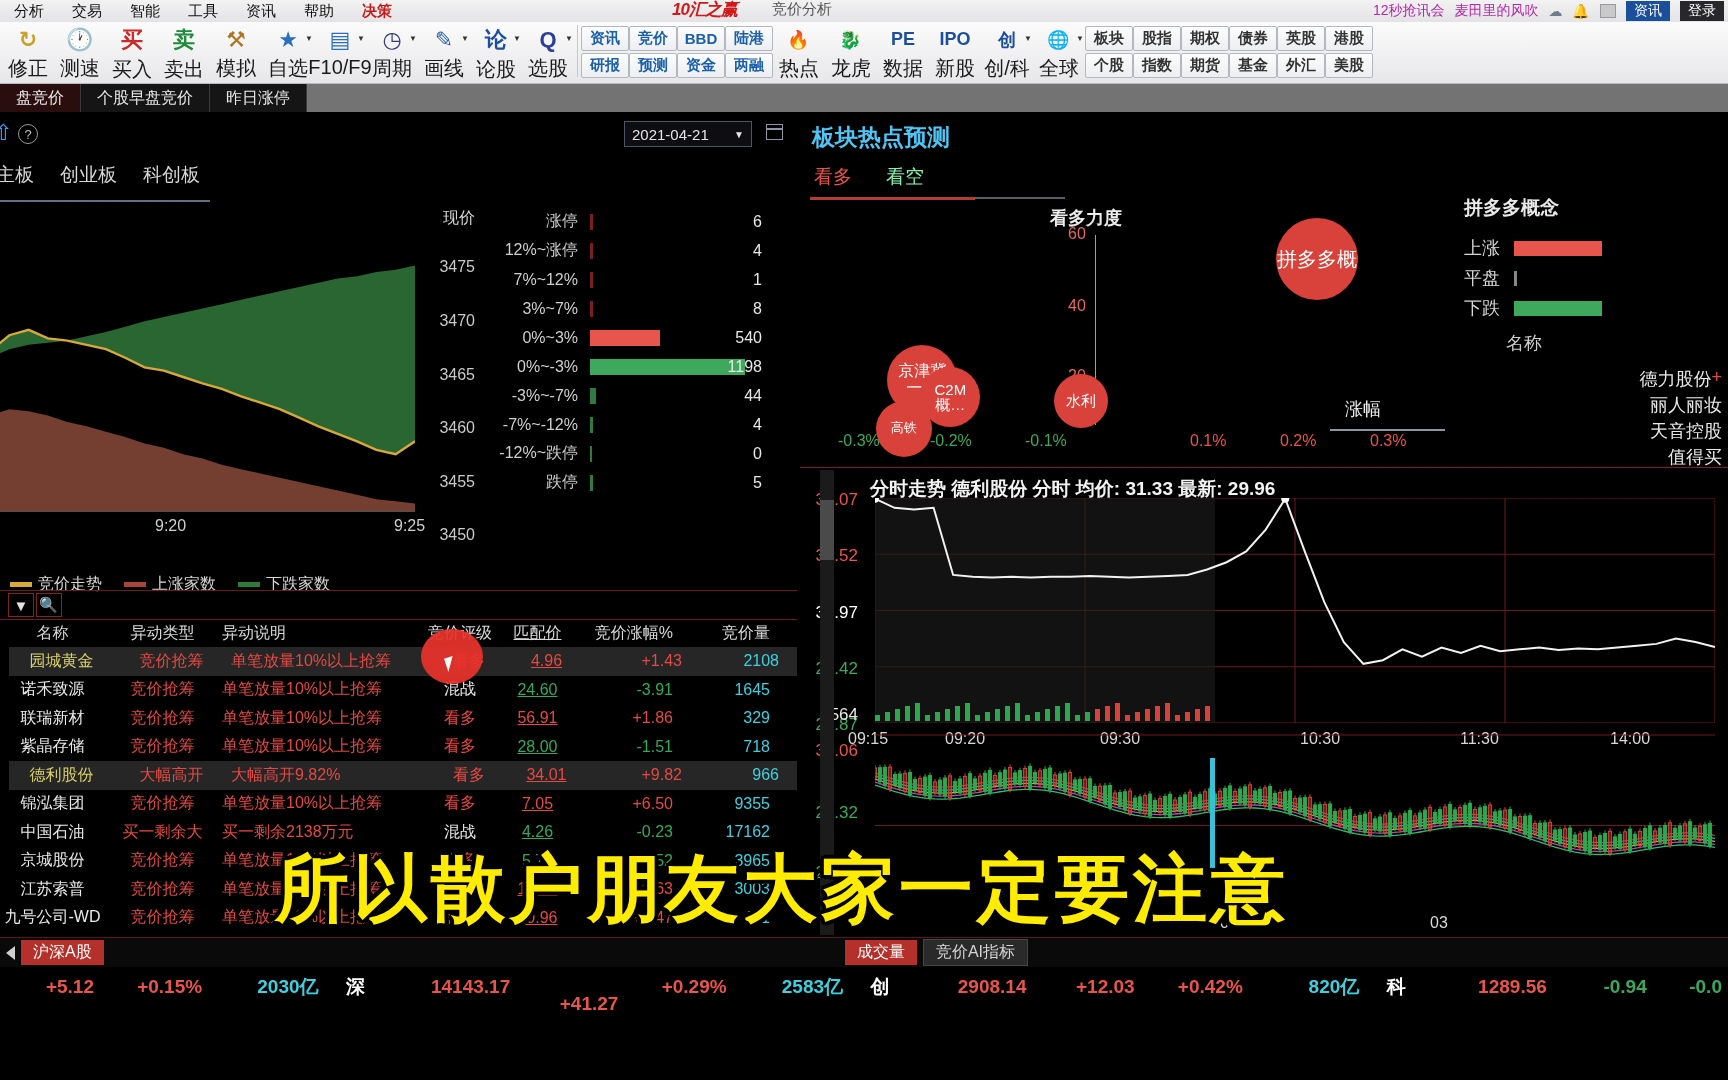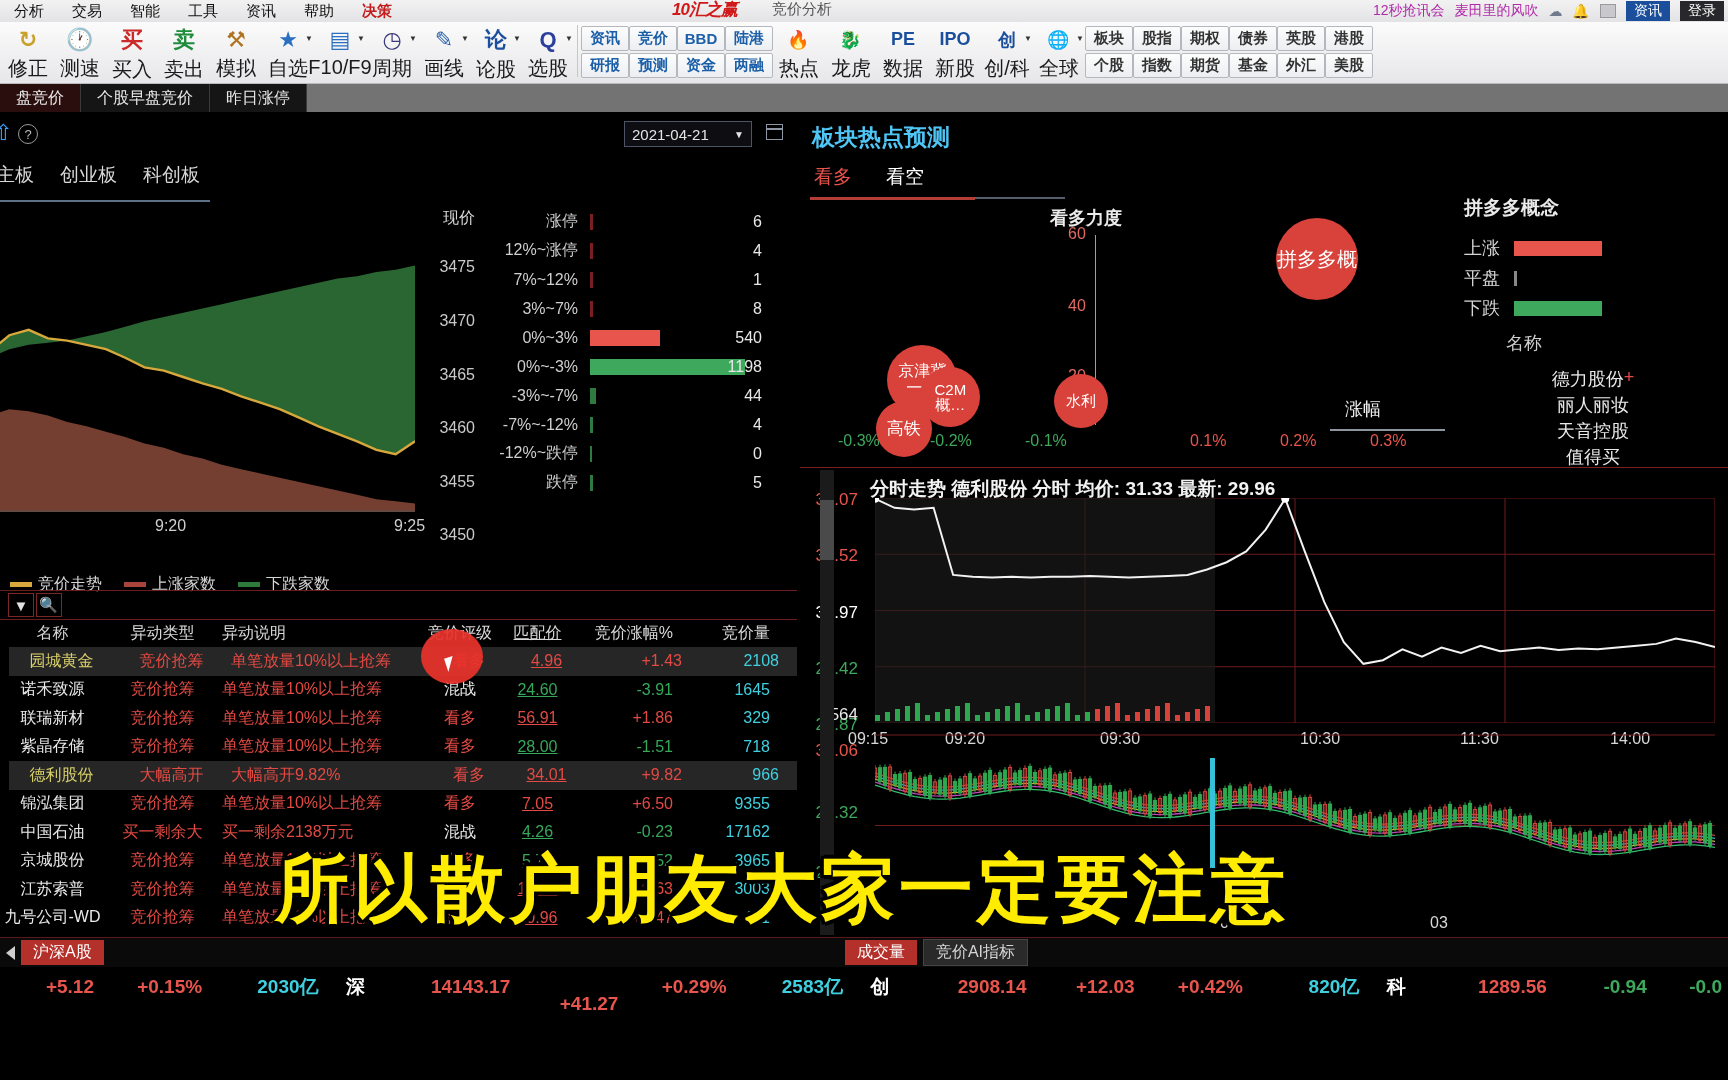--- a/index.html
+++ b/index.html
@@ -106,40 +106,40 @@
   .cursor-blob{position:absolute;left:421px;top:517px;width:62px;height:55px;border-radius:50%;
     background:#e8332b;opacity:.93;}
   .cursor-arrow{position:absolute;left:446px;top:545px;width:0;height:0;
     border-left:9px solid #fff;border-bottom:14px solid transparent;
     transform:rotate(-18deg);}
 
   
   .rightpane{position:absolute;left:800px;top:112px;width:928px;height:355px;background:#000;}
   .rp-title{position:absolute;left:12px;top:10px;font-size:23px;font-weight:bold;color:#4fc6f5;}
   .rp-tabs{position:absolute;left:14px;top:52px;display:flex;gap:34px;font-size:19px;}
-  .rp-tabs .ta{color:#e8534b;} .rp-tabs .tb{color:#ffffff;}
+  .rp-tabs .ta{color:#e8534b;} .rp-tabs .tb{color:#86efac;}
   .rp-underline{position:absolute;left:10px;top:85px;width:165px;height:3px;background:#b33d37;}
   .rp-underline2{position:absolute;left:175px;top:85px;width:90px;height:2px;background:#555e6b;}
 
   .bubchart{position:absolute;left:0;top:95px;width:800px;height:260px;}
   .bub{position:absolute;border-radius:50%;background:#d8423b;display:flex;
     align-items:center;justify-content:center;color:#fff;text-align:center;line-height:1.05;}
   .axis-title{position:absolute;font-size:18px;color:#ececec;font-weight:bold;}
   .ytick{position:absolute;font-size:16px;color:#e06a62;}
   .xtick{position:absolute;font-size:16px;}
   .vaxis{position:absolute;width:1px;background:#9aa0aa;}
   .haxis{position:absolute;height:2px;background:#8d95a1;}
 
   
   .concept{position:absolute;left:1448px;top:115px;width:280px;height:352px;}
   .cp-title{position:absolute;left:16px;top:80px;font-size:19px;font-weight:bold;color:#e9e9e9;}
   .cp-row{position:relative;height:30px;display:flex;align-items:center;font-size:18px;color:#d5d5d5;}
   .cp-row .lab{width:50px;}
   .cp-head{font-size:18px;color:#cfcfcf;text-align:center;}
-  .cp-item{font-size:18px;color:#e9e9e9;height:26px;display:flex;justify-content:center;padding-right:4px;}
+  .cp-item{font-size:18px;color:#e9e9e9;height:26px;display:flex;justify-content:flex-end;padding-right:4px;}
 
   
   .brpane{position:absolute;left:800px;top:467px;width:928px;height:470px;background:#000;
     border-top:1px solid #7d1f1f;}
   .br-title{position:absolute;left:70px;top:8px;font-size:19px;color:#f2f2f2;font-weight:bold;white-space:nowrap;}
   .br-yl{position:absolute;right:0;font-size:17px;text-align:right;width:60px;}
   .br-x{position:absolute;font-size:16px;color:#d8d8d8;}
 
   .scrollrail{position:absolute;left:820px;top:470px;width:14px;height:465px;background:#1b1b1b;}
   .scrollthumb{position:absolute;left:820px;top:500px;width:14px;height:60px;background:#4a4a4a;}
@@ -546,21 +546,21 @@
       <div class="xtick" style="left:225px;top:225px;color:#3ea85c">-0.1%</div>
       <div class="xtick" style="left:390px;top:225px;color:#e8554c">0.1%</div>
       <div class="xtick" style="left:480px;top:225px;color:#e8554c">0.2%</div>
       <div class="xtick" style="left:570px;top:225px;color:#e8554c">0.3%</div>
       <div class="axis-title" style="left:545px;top:190px;font-weight:normal;">涨幅</div>
       <div class="haxis" style="left:530px;top:222px;width:115px;"></div>
       <div class="bub" style="left:476px;top:11.461538461538453px;width:82px;height:82px;font-size:20px;">拼多多概</div>
       <div class="bub" style="left:87.33333333333331px;top:137.76923076923077px;width:70px;height:70px;font-size:16px;">京津冀一…</div>
       <div class="bub" style="left:120.33333333333331px;top:160.46153846153845px;width:60px;height:60px;font-size:15px;">C2M概…</div>
       <div class="bub" style="left:254px;top:167px;width:54px;height:54px;font-size:15px;">水利</div>
-      <div class="bub" style="left:75.66666666666666px;top:194.30769230769232px;width:56px;height:56px;font-size:17px;">高铁</div>
+      <div class="bub" style="left:75.66666666666666px;top:194.30769230769232px;width:56px;height:56px;font-size:13px;font-family:Liberation Mono, monospace;">高铁</div>
     </div>
 </div>
 
 <div class="concept">
   <div class="cp-title">拼多多概念</div>
   <div id="cpstats" style="position:absolute;left:16px;top:118px;width:262px;">
       <div class="cp-row">
       <span class="lab">上涨</span>
       <span style="display:inline-block;width:88px;height:15px;background:#e8554c"></span>
     </div>

